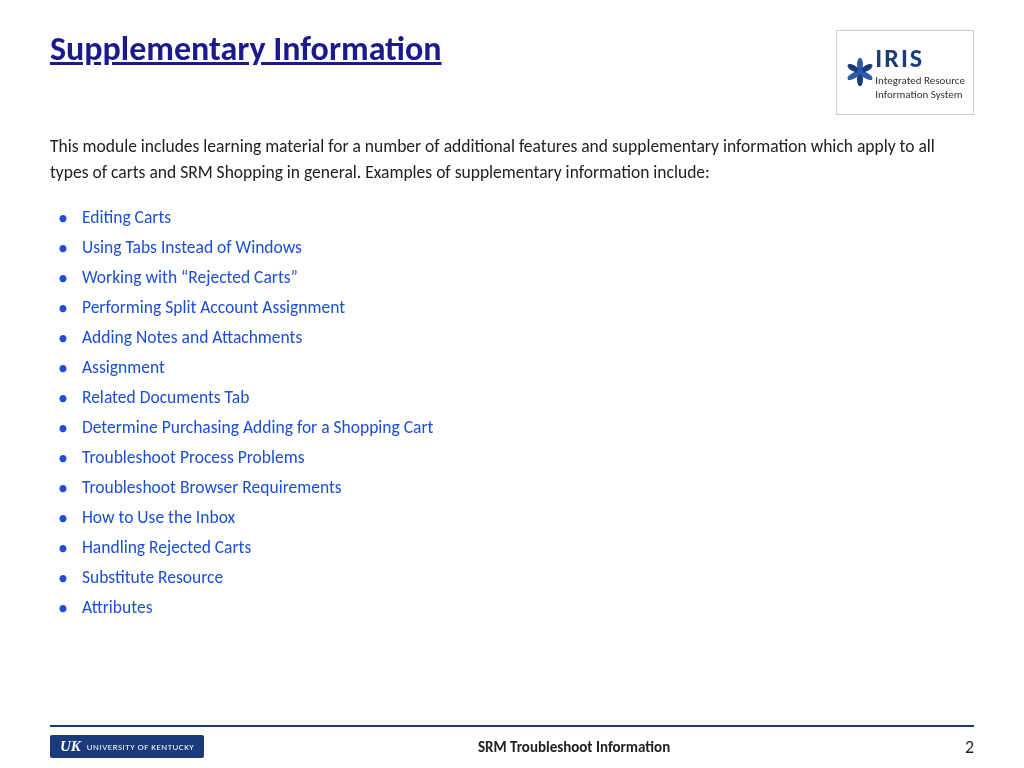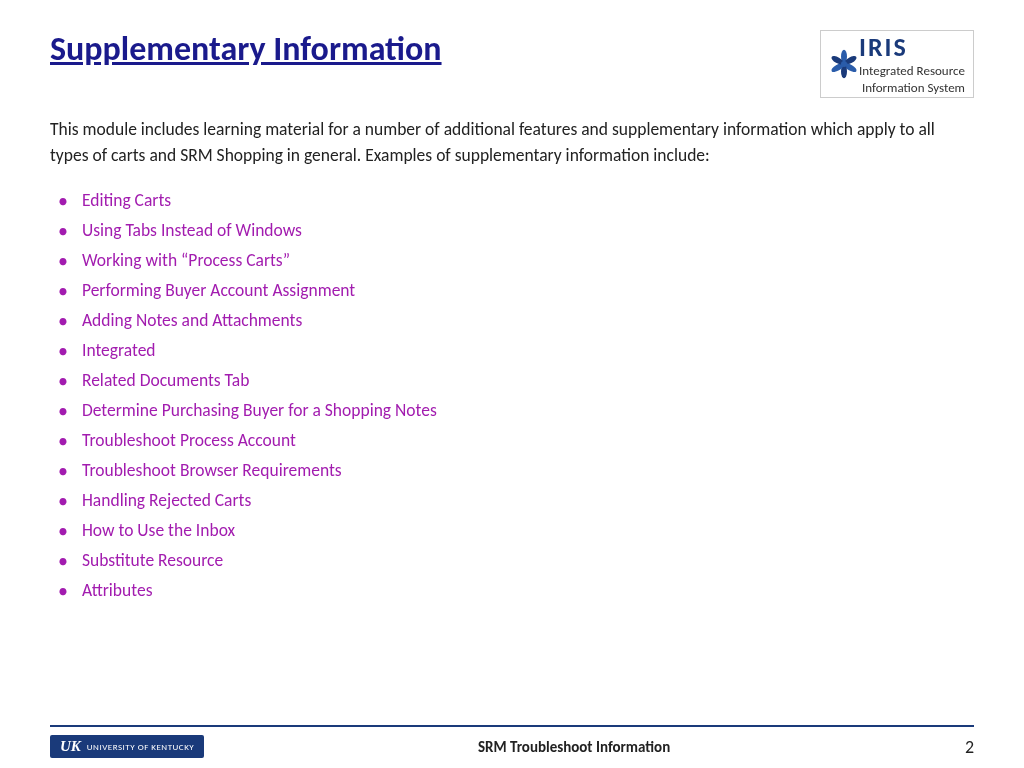--- a/index.html
+++ b/index.html
@@ -48,34 +48,34 @@
       display: flex;
       flex-direction: column;
       align-items: flex-end;
       min-width: 120px;
     }
 
     .logo-box {
       display: flex;
       align-items: center;
       border: 1px solid #ccc;
-      padding: 0 8px;
+      padding: 11px 8px;
     }
 
     .logo-iris {
       font-size: 26px;
       font-weight: bold;
       color: #1a3a7a;
       letter-spacing: 2px;
     }
 
     .logo-subtitle {
-      font-size: 13px;
+      font-size: 11px;
       color: #333;
-      text-align: right;
+      text-align: left;
       line-height: 1.3;
     }
 
     .intro-text {
       font-size: 17.5px;
       line-height: 1.5;
       margin-bottom: 20px;
       color: #222;
     }
 
@@ -85,21 +85,21 @@
       margin: 0;
       flex: 1;
     }
 
     .bullet-list li {
       display: flex;
       align-items: flex-start;
       margin-bottom: 4px;
       font-size: 17.5px;
       line-height: 1.45;
-      color: #a21caf;
+      color: #1d4ed8;
     }
 
     .bullet-list li::before {
       content: '•';
       font-size: 20px;
       margin-right: 14px;
       margin-left: 8px;
       line-height: 1.3;
       flex-shrink: 0;
     }
@@ -195,48 +195,48 @@
   <p class="intro-text">This module includes learning material for a number of additional features and supplementary information which apply to all types of carts and SRM Shopping in general. Examples of supplementary information include:</p>
 
   <ul class="bullet-list">
     <li>
         <span>Editing Carts</span>
       </li>
     <li>
         <span>Using Tabs Instead of Windows</span>
       </li>
     <li>
-        <span>Working with “Process Carts”</span>
-      </li>
-    <li>
-        <span>Performing Buyer Account Assignment</span>
+        <span>Working with “Rejected Carts”</span>
+      </li>
+    <li>
+        <span>Performing Split Account Assignment</span>
       </li>
     <li>
         <span>Adding Notes and Attachments</span>
       </li>
     <li>
-        <span>Integrated</span>
+        <span>Assignment</span>
       </li>
     <li>
         <span>Related Documents Tab</span>
       </li>
     <li>
-        <span>Determine Purchasing Buyer for a Shopping Notes</span>
-      </li>
-    <li>
-        <span>Troubleshoot Process Account</span>
+        <span>Determine Purchasing Adding for a Shopping Cart</span>
+      </li>
+    <li>
+        <span>Troubleshoot Process Problems</span>
       </li>
     <li>
         <span>Troubleshoot Browser Requirements</span>
       </li>
     <li>
+        <span>How to Use the Inbox</span>
+      </li>
+    <li>
         <span>Handling Rejected Carts</span>
-      </li>
-    <li>
-        <span>How to Use the Inbox</span>
       </li>
     <li>
         <span>Substitute Resource</span>
       </li>
     <li>
         <span>Attributes</span>
       </li>
   </ul>
 
   <div class="footer">

